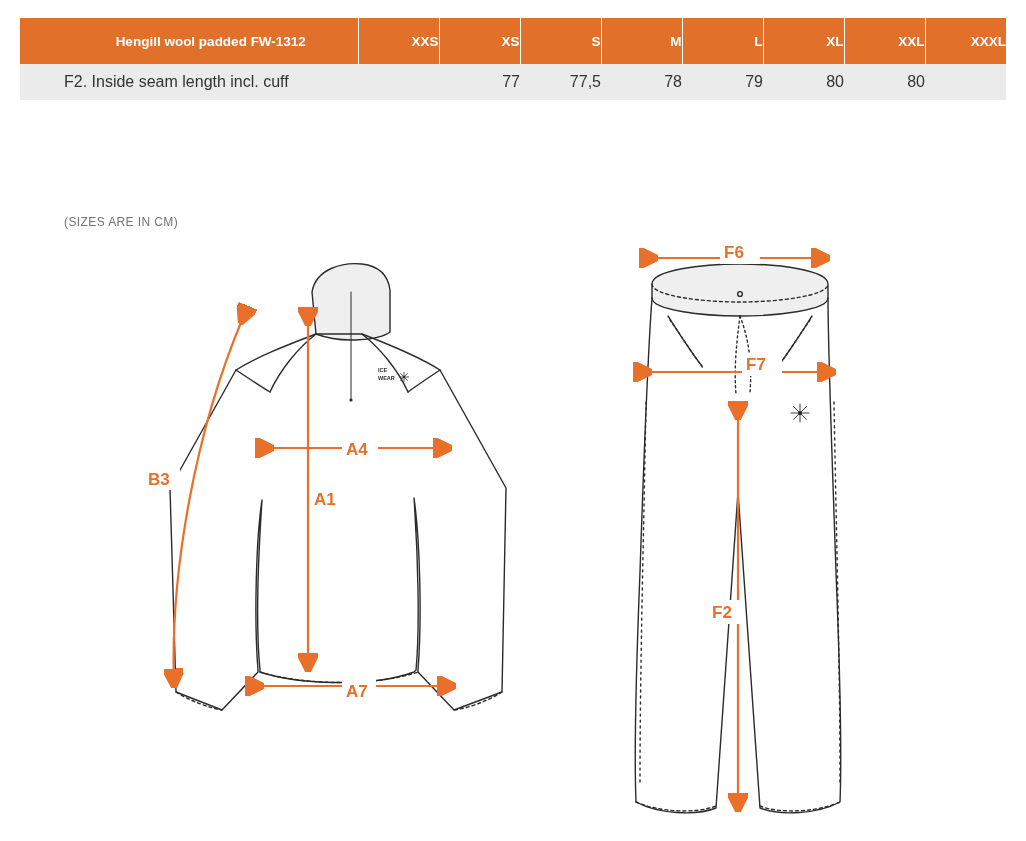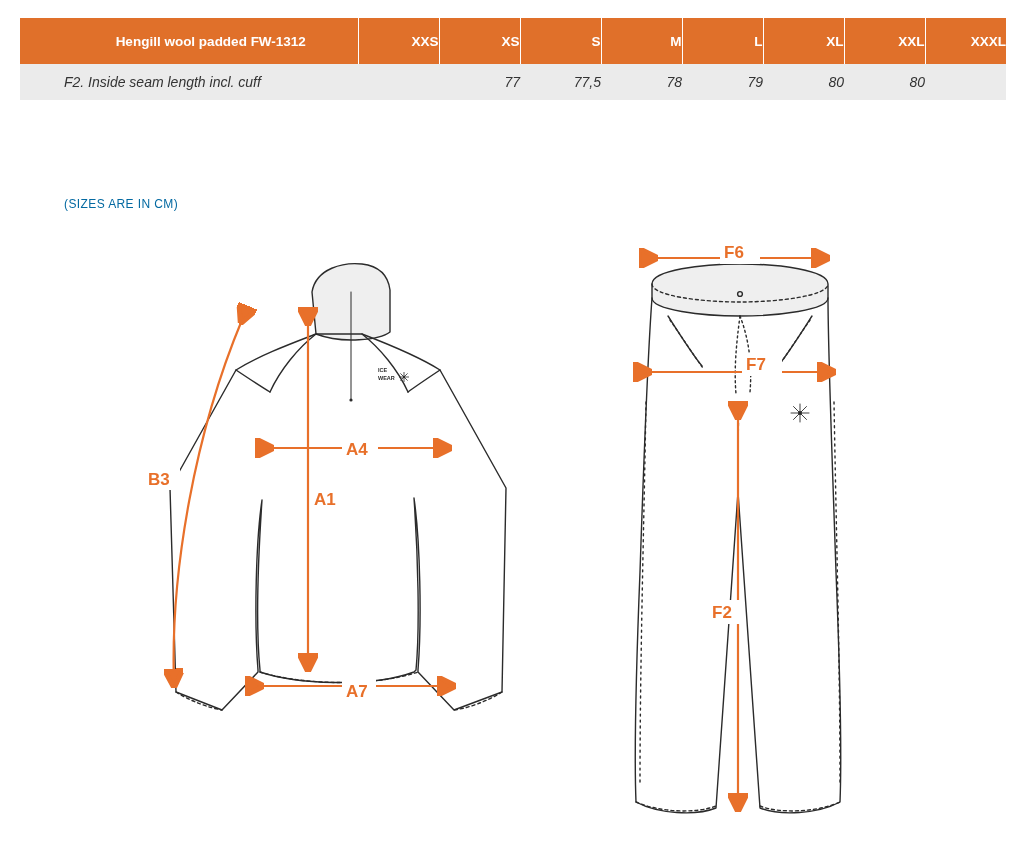--- a/index.html
+++ b/index.html
@@ -34,38 +34,37 @@
   .hdr-row th:last-child{border-right:none;}
   .hdr-row th.name-col{
     text-align:center;
     padding-left:44px;
     font-weight:bold;
   }
   .name-col{width:338px;}
   .sz-col{width:81px;}
   .data-row td{
     height:36px;
-    font-size:14px;
+    font-size:16px;
     text-align:center;
     vertical-align:middle;
     border-bottom:1px solid #ffffff;
     background:#ebebeb;
-    font-style:italic;
   }
   .data-row td.label{
     text-align:left;
     padding-left:44px;
     background:#ebebeb;
     color:#333;
   }
   .data-row td.empty{background:#ebebeb;}
   .data-row:last-child td{border-bottom:none;}
   .units{
-    position:absolute;left:64px;top:197px;
-    color:#0369a1;font-size:12px;letter-spacing:0.4px;
+    position:absolute;left:64px;top:215px;
+    color:#737373;font-size:12px;letter-spacing:0.4px;
   }
   
   .figure{position:absolute;}
   #top-figure{left:130px;top:240px;width:420px;height:500px;}
   #pants-figure{left:610px;top:242px;width:280px;height:590px;}
   svg{display:block;overflow:visible;}
   .lbl{fill:#e8702a;font-family:"Liberation Sans",sans-serif;font-size:17px;font-weight:bold;}
   .brandtxt{font-family:"Liberation Sans",sans-serif;font-size:5.5px;fill:#2b2b2b;font-weight:bold;}
 </style>
 </head>

